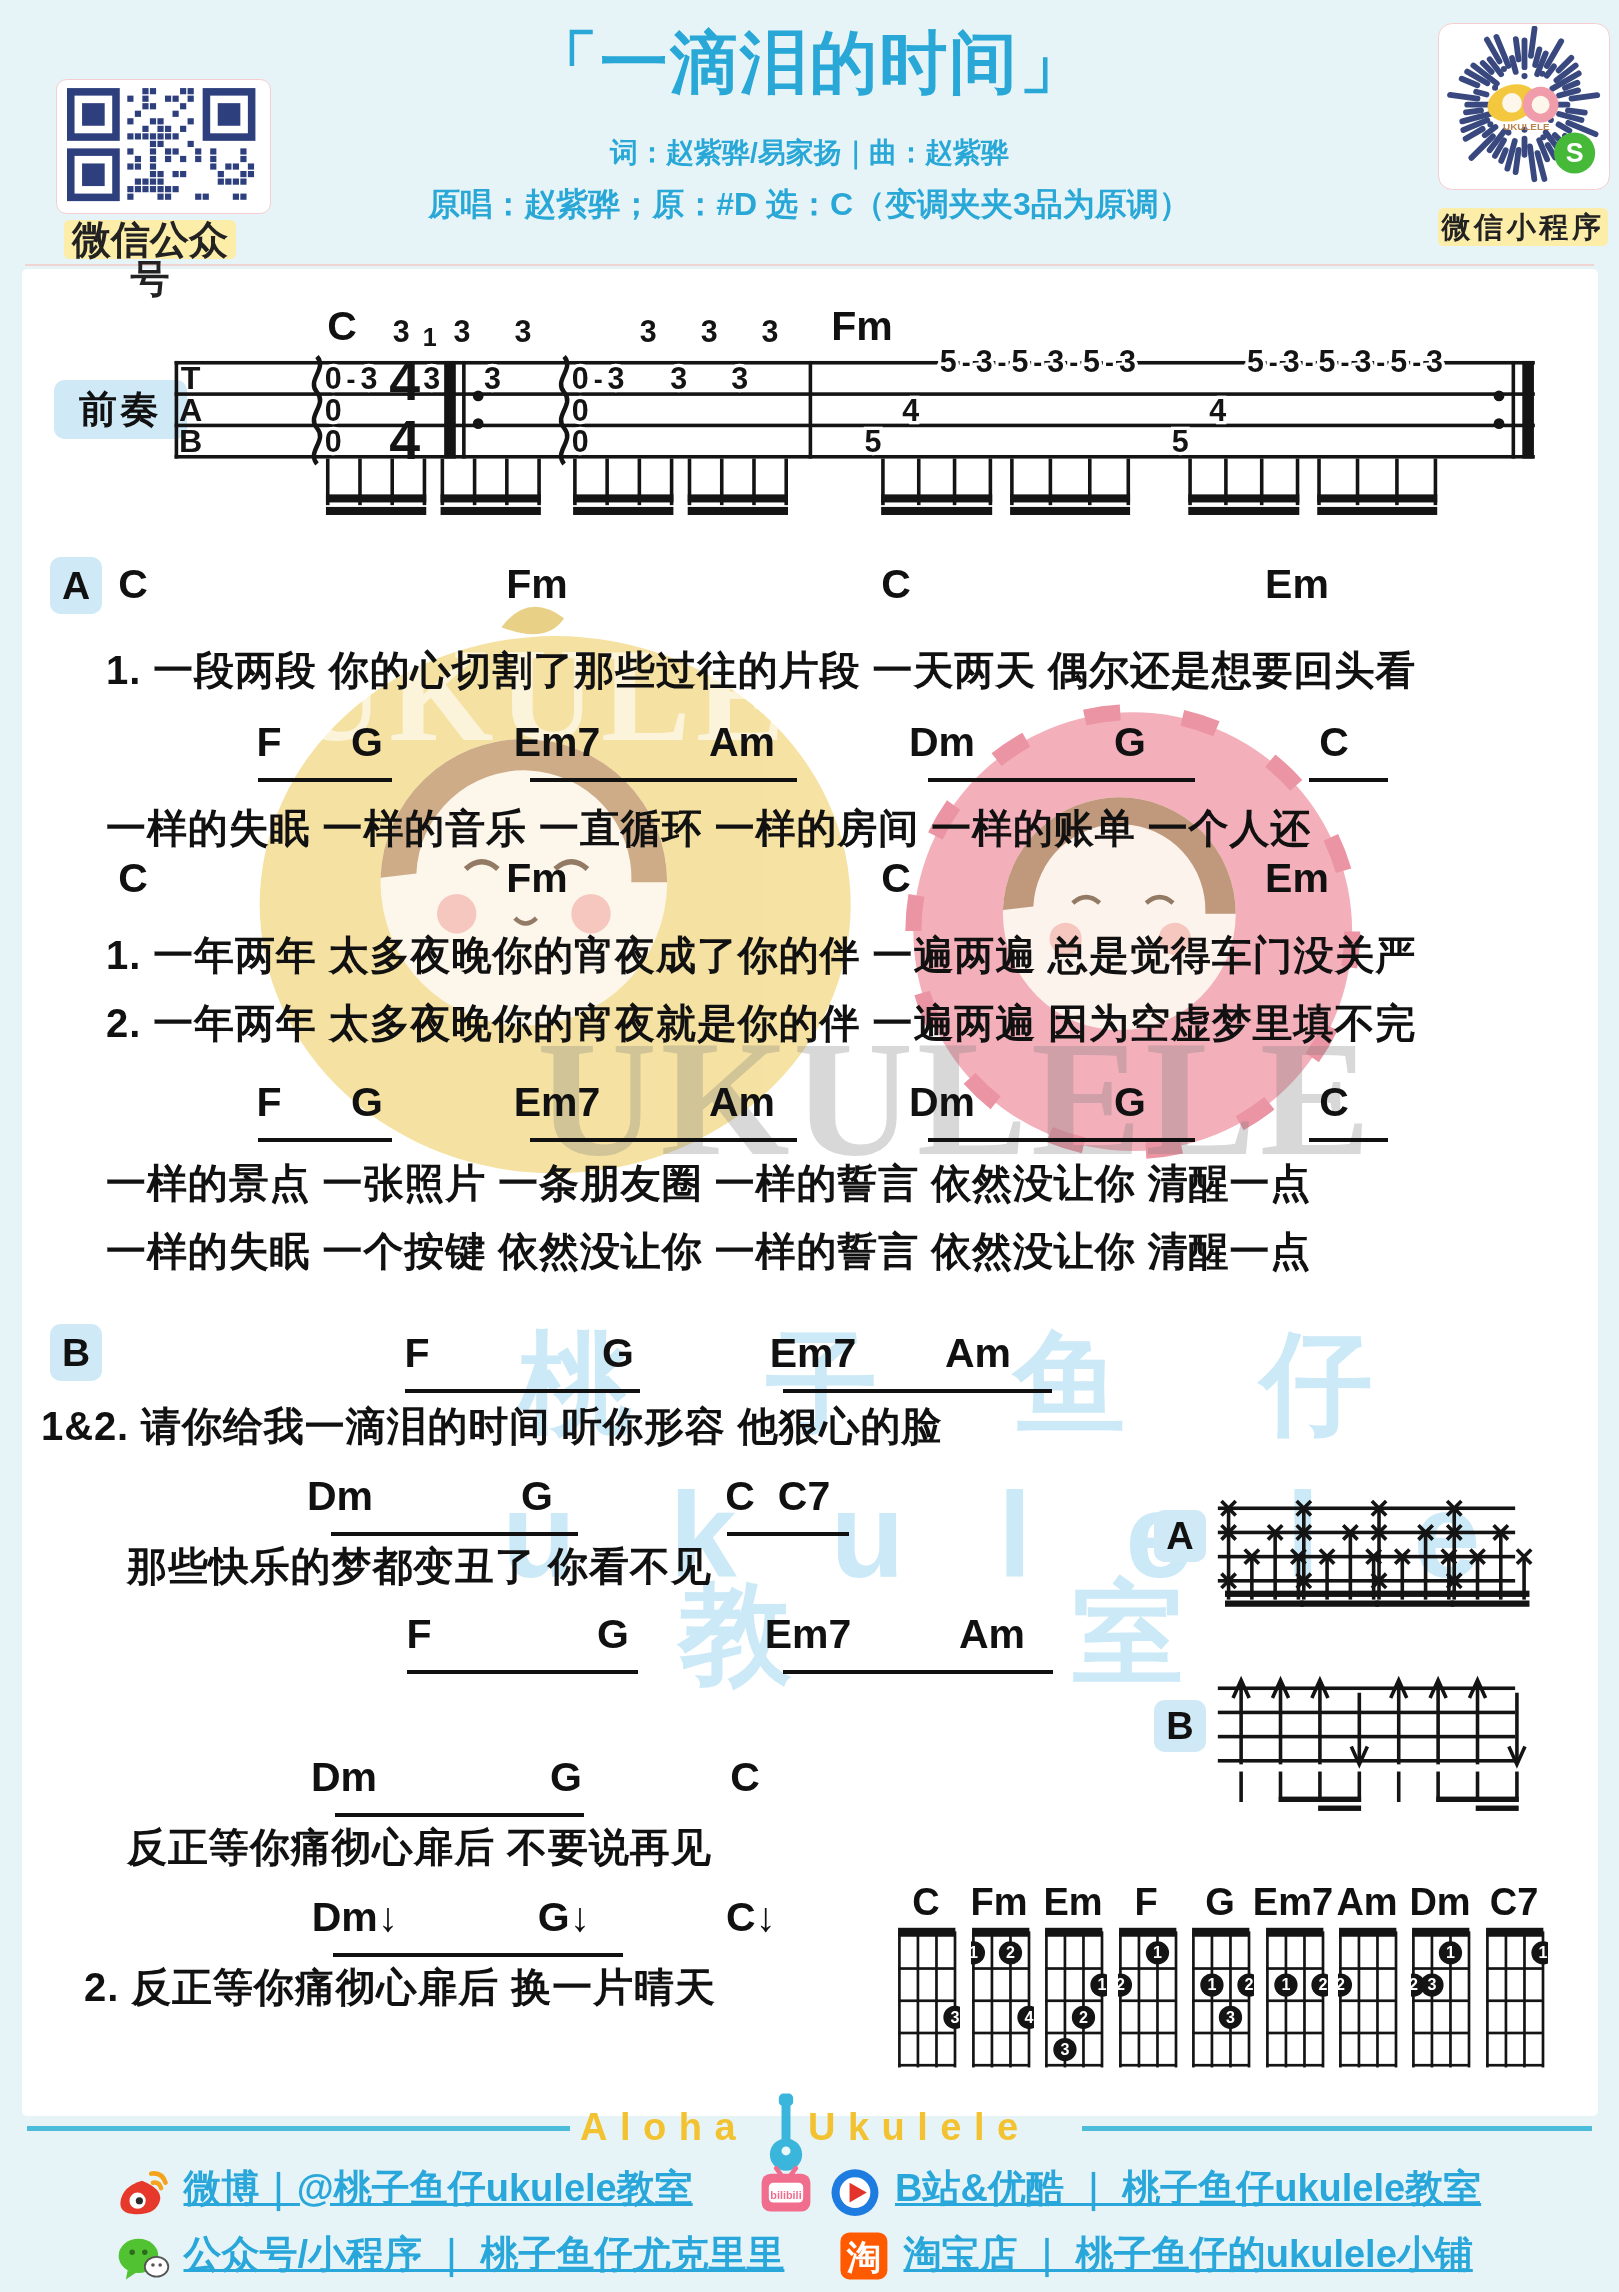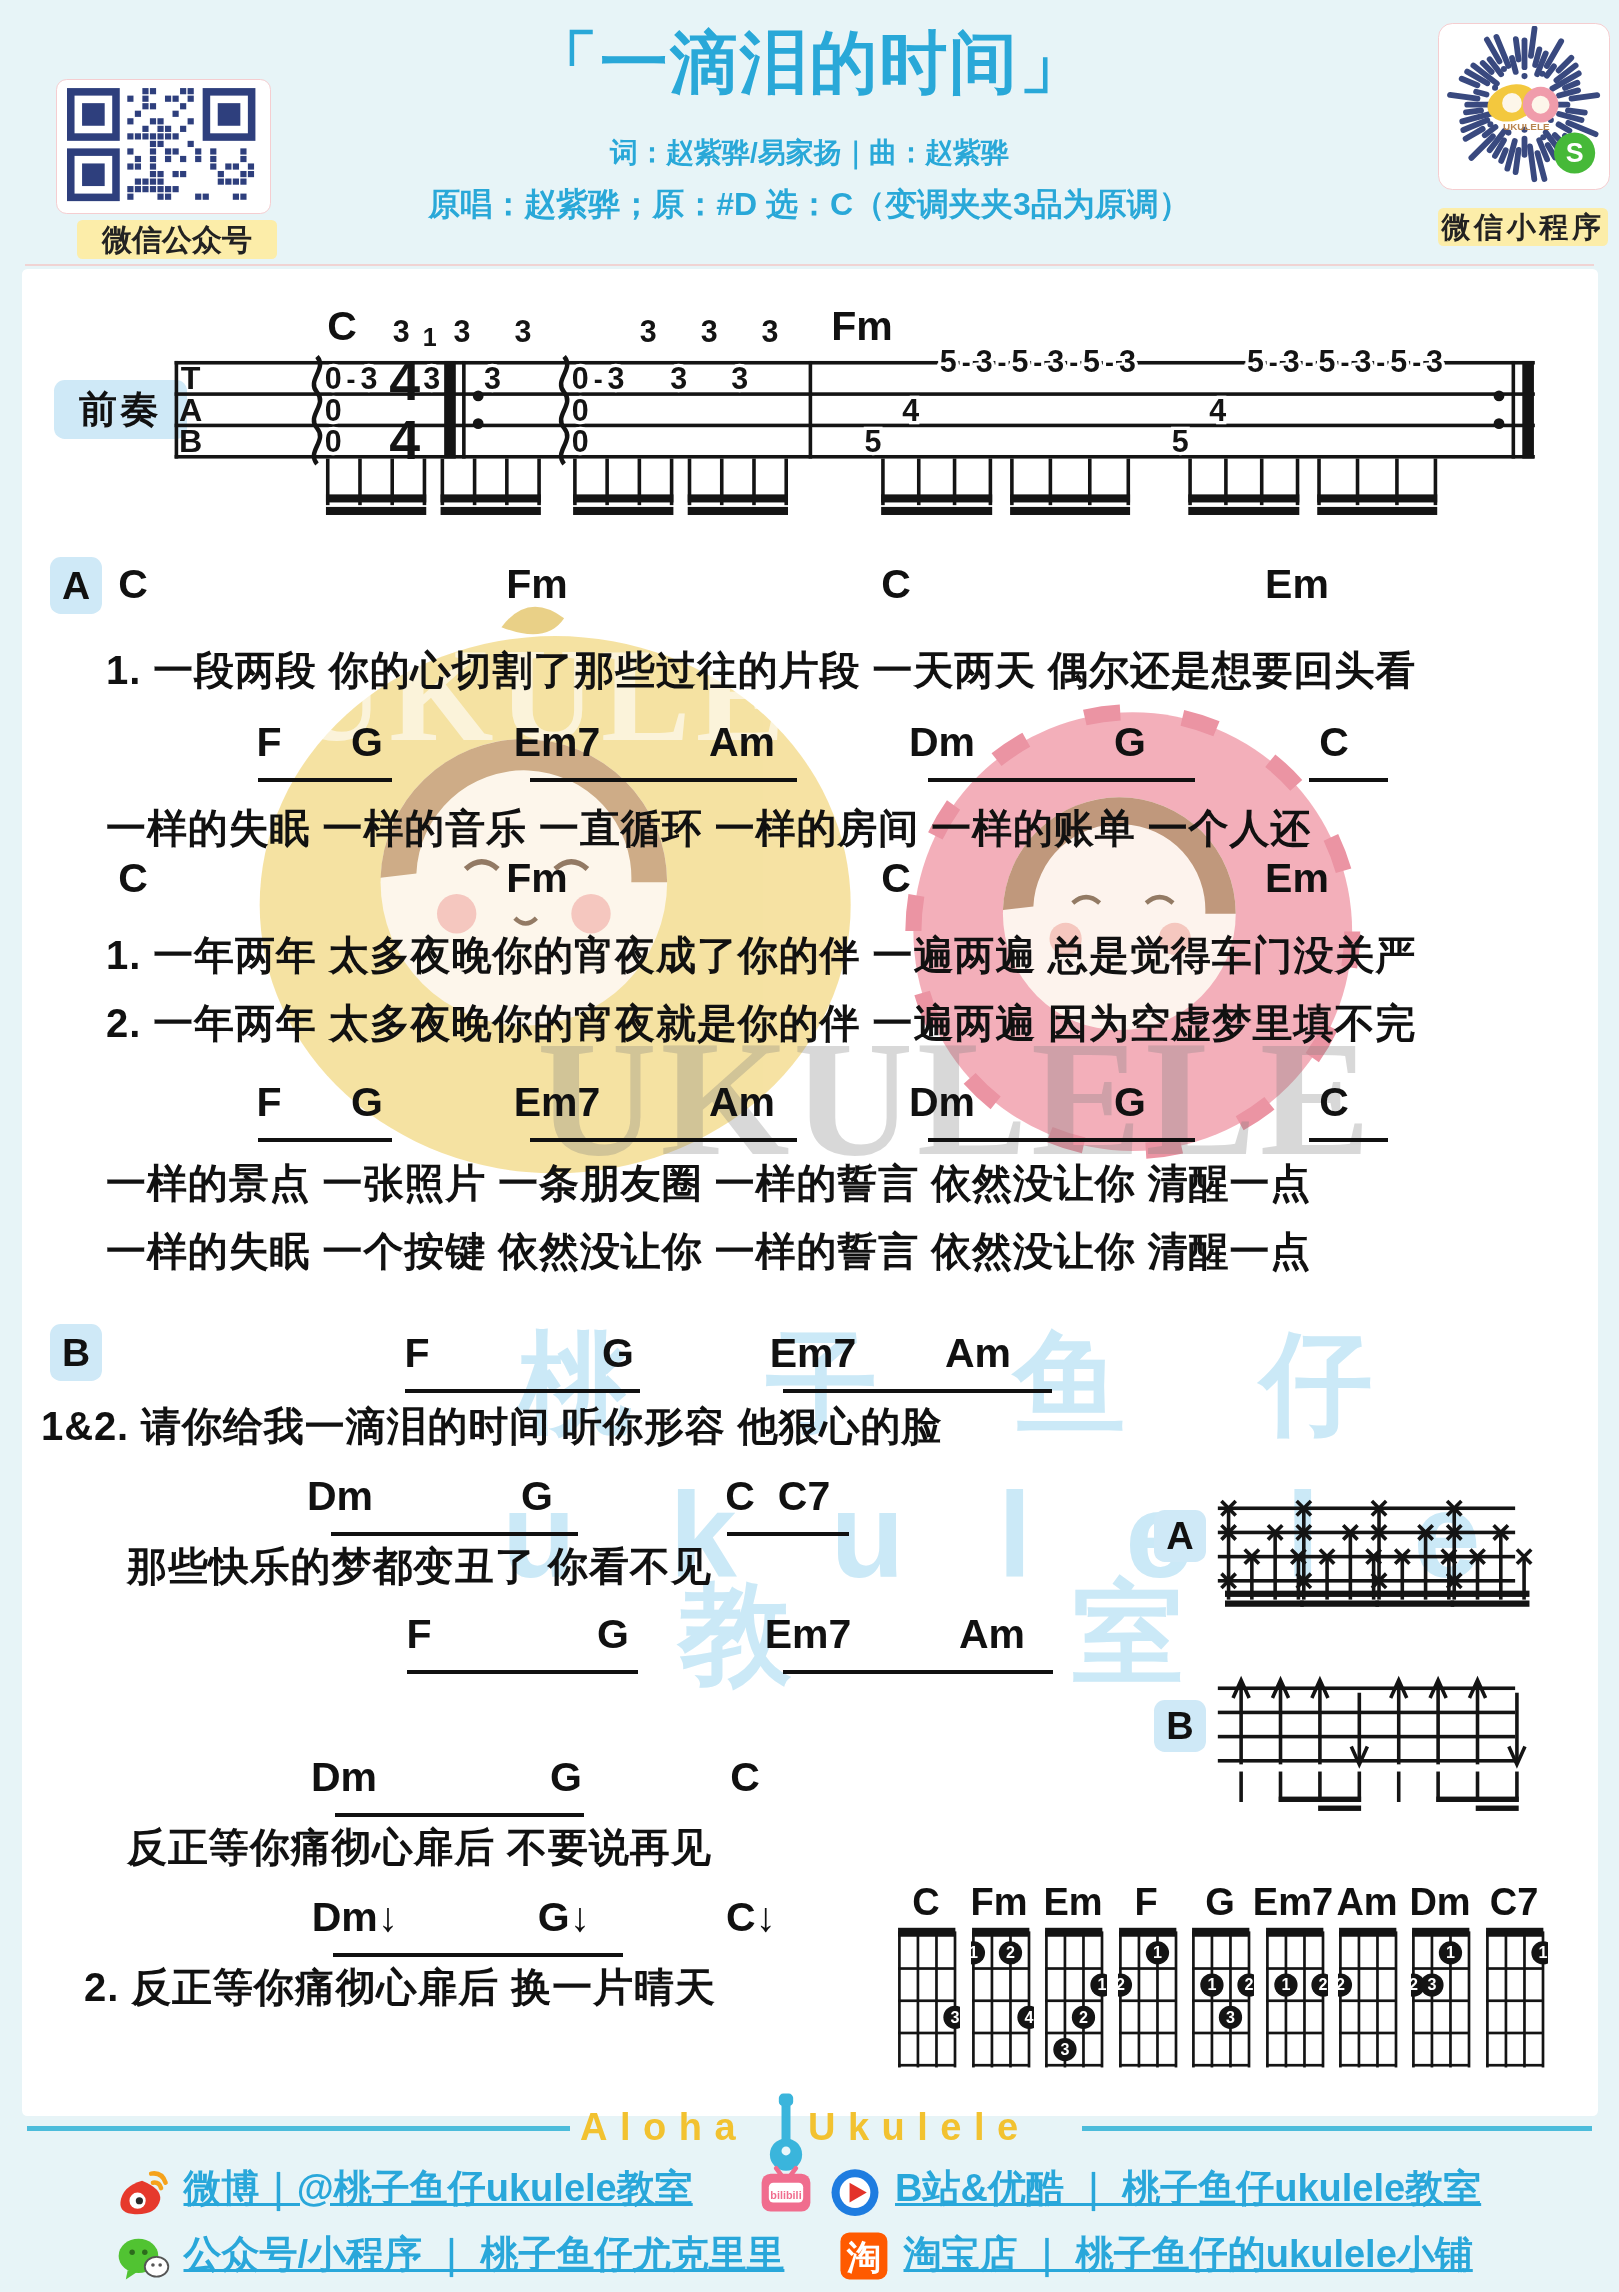--- a/index.html
+++ b/index.html
@@ -160,21 +160,21 @@
       <rect x="8.4" y="8.4" width="42" height="42" fill="#fff"></rect>
       <rect x="16.8" y="16.8" width="25.200000000000003" height="25.200000000000003" fill="#2e3f7d"></rect>
       <rect x="151.20000000000002" y="0" width="58.800000000000004" height="58.800000000000004" fill="#2e3f7d"></rect>
       <rect x="159.6" y="8.4" width="42" height="42" fill="#fff"></rect>
       <rect x="168" y="16.8" width="25.200000000000003" height="25.200000000000003" fill="#2e3f7d"></rect>
       <rect x="0" y="67.2" width="58.800000000000004" height="58.800000000000004" fill="#2e3f7d"></rect>
       <rect x="8.4" y="75.60000000000001" width="42" height="42" fill="#fff"></rect>
       <rect x="16.8" y="84" width="25.200000000000003" height="25.200000000000003" fill="#2e3f7d"></rect>
     </svg>
 </div>
-<div class="abs qr-label" style="left:77px;top:220px;width:200px;height:39px;line-height:39px;font-size:30px;">微信公众号</div>
+<div class="abs qr-label" style="left:64px;top:220px;width:172px;height:39px;line-height:39px;font-size:39px;">微信公众号</div>
 
 <div class="abs qr-card" style="left:1438px;top:23px;width:170px;height:165px;border-radius:14.3px;">
   <svg id="qr-right-svg" width="167" height="161" style="position:absolute;left:1.8px;top:1.8px;" viewBox="0 0 186 180">
       <line x1="129" y1="88" x2="141" y2="88" stroke="#39497f" stroke-width="6.5" stroke-linecap="round"></line>
       <circle cx="119" cy="88" r="3.4" fill="#39497f"></circle>
       <line x1="141.58079820731672" y1="94.39578341878253" x2="160.4182505734191" y2="96.87578107096351" stroke="#39497f" stroke-width="6.5" stroke-linecap="round"></line>
       <line x1="131.63703305156272" y1="98.35276180410082" x2="156.75110453507853" y2="105.08205697676637" stroke="#39497f" stroke-width="6.5" stroke-linecap="round"></line>
       <line x1="141.9656152230982" y1="108.28222191534977" x2="172.45363979597067" y2="120.91077518339773" stroke="#39497f" stroke-width="6.5" stroke-linecap="round"></line>
       <line x1="131.10511776651532" y1="110" x2="143.22947341949745" y2="117" stroke="#39497f" stroke-width="6.5" stroke-linecap="round"></line>
       <circle cx="122.44486372867092" cy="105" r="3.4" fill="#39497f"></circle>

